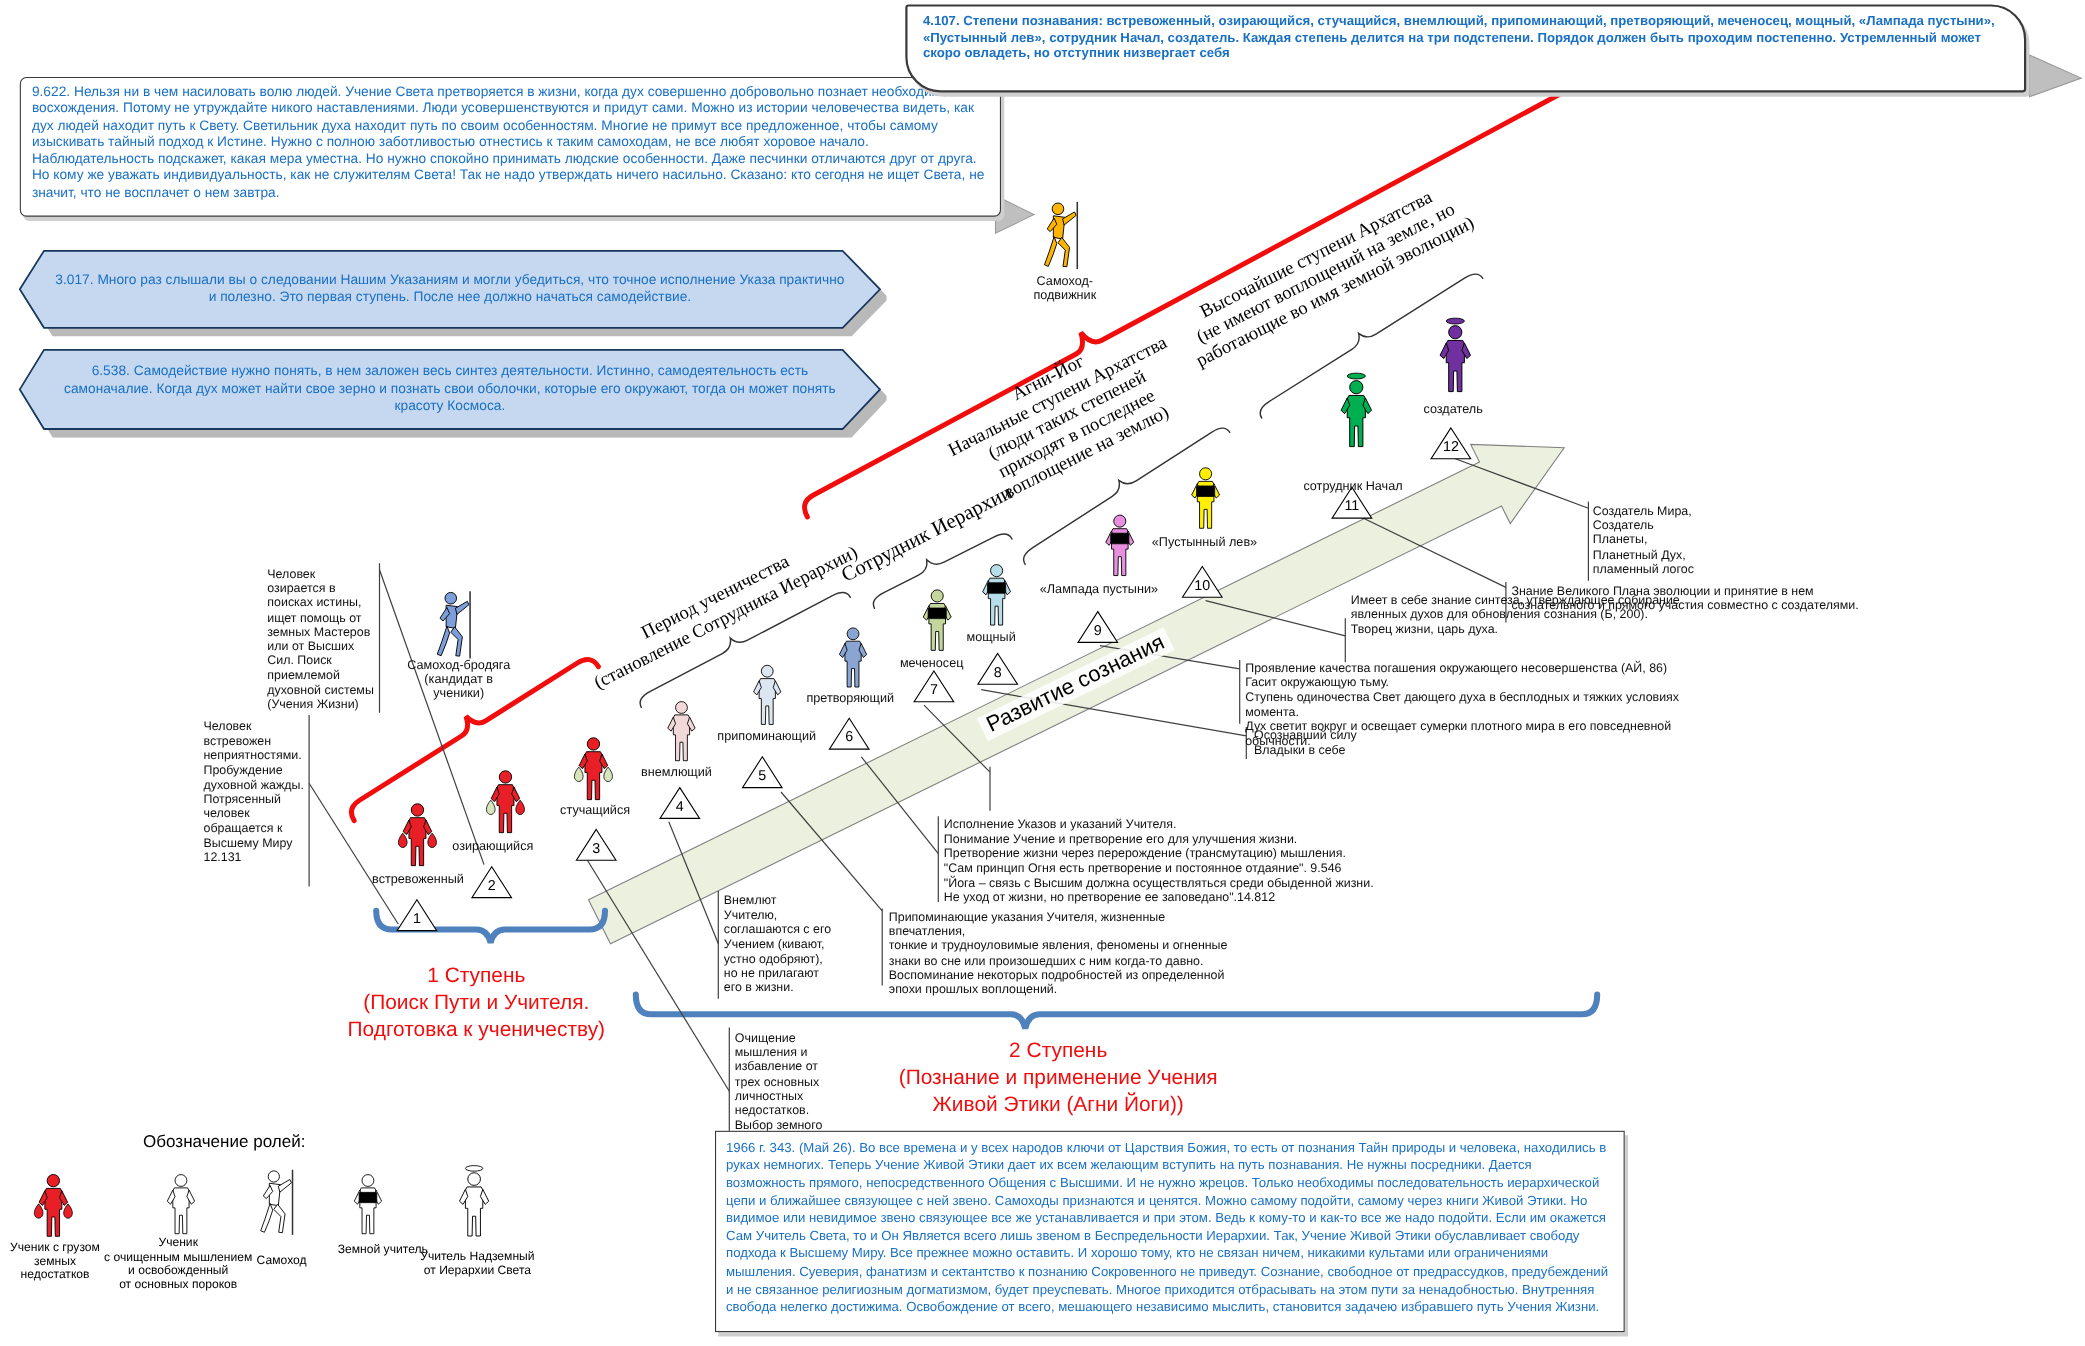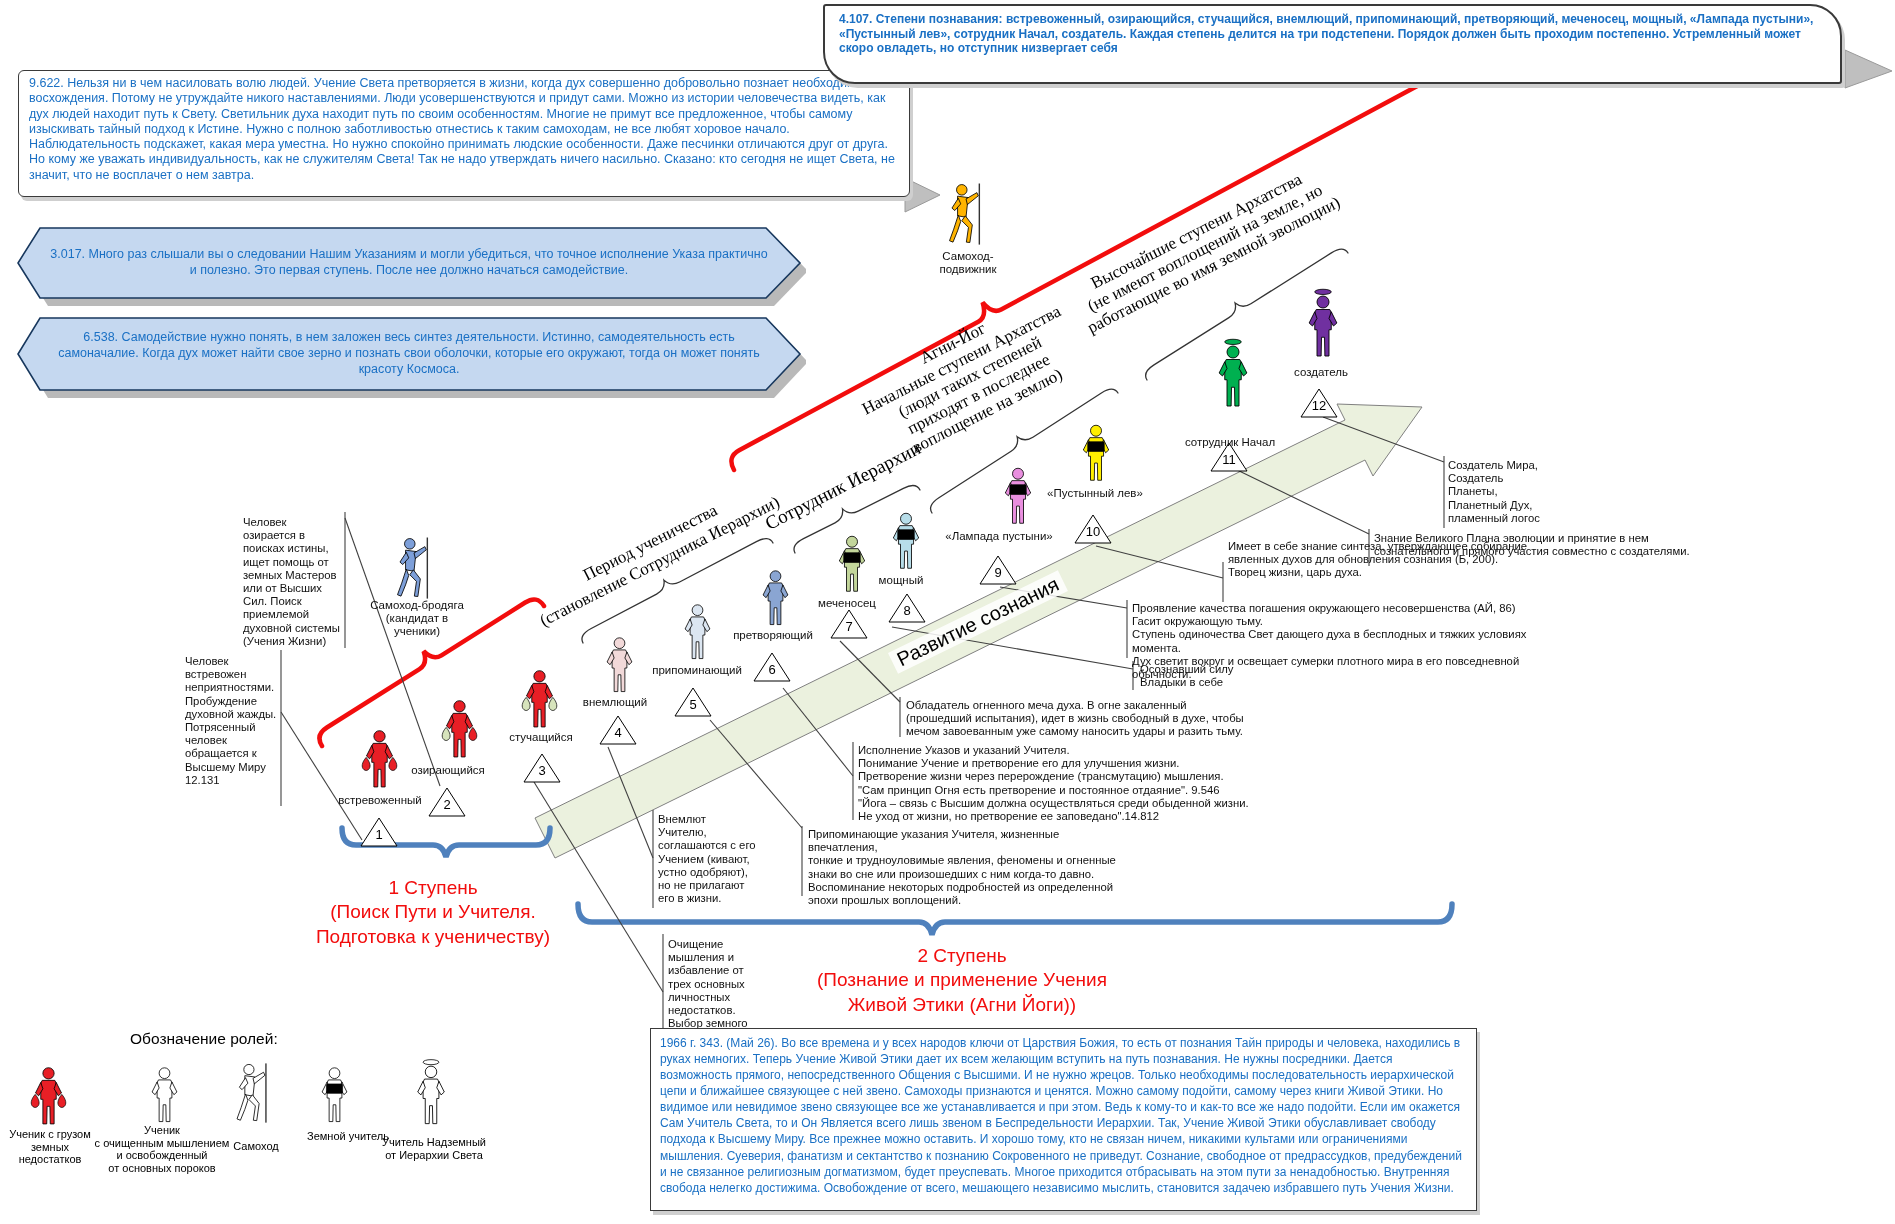--- a/index.html
+++ b/index.html
@@ -314,23 +314,20 @@
 тонкие и трудноуловимые явления, феномены и огненные
 знаки во сне или произошедших с ним когда-то давно.
 Воспоминание некоторых подробностей из определенной
 эпохи прошлых воплощений.</div>
   <div class="ann pre" style="left:858px;top:744px;width:400px;">Исполнение Указов и указаний Учителя.
 Понимание Учение и претворение его для улучшения жизни.
 Претворение жизни через перерождение (трансмутацию) мышления.
 "Сам принцип Огня есть претворение и постоянное отдаяние". 9.546
 "Йога – связь с Высшим должна осуществляться среди обыденной жизни.
 Не уход от жизни, но претворение ее заповедано".14.812</div>
-  <div class="ann pre" style="left:906px;top:699px;width:410px;">Обладатель огненного меча духа. В огне закаленный
-(прошедший испытания), идет в жизнь свободный в духе, чтобы
-мечом завоеванным уже самому наносить удары и разить тьму.</div>
   <div class="ann pre" style="left:1140px;top:663px;width:160px;">Осознавший силу
 Владыки в себе</div>
   <div class="ann pre" style="left:1132px;top:602px;width:440px;">Проявление качества погашения окружающего несовершенства (АЙ, 86)
 Гасит окружающую тьму.
 Ступень одиночества Свет дающего духа в бесплодных и тяжких условиях момента.
 Дух светит вокруг и освещает сумерки плотного мира в его повседневной обычности.</div>
   <div class="ann pre" style="left:1228px;top:540px;width:340px;">Имеет в себе знание синтеза, утверждающее собирание
 явленных духов для обновления сознания (Б, 200).
 Творец жизни, царь духа.</div>
   <div class="ann pre" style="left:1374px;top:532px;width:340px;">Знание  Великого Плана эволюции и принятие в нем

